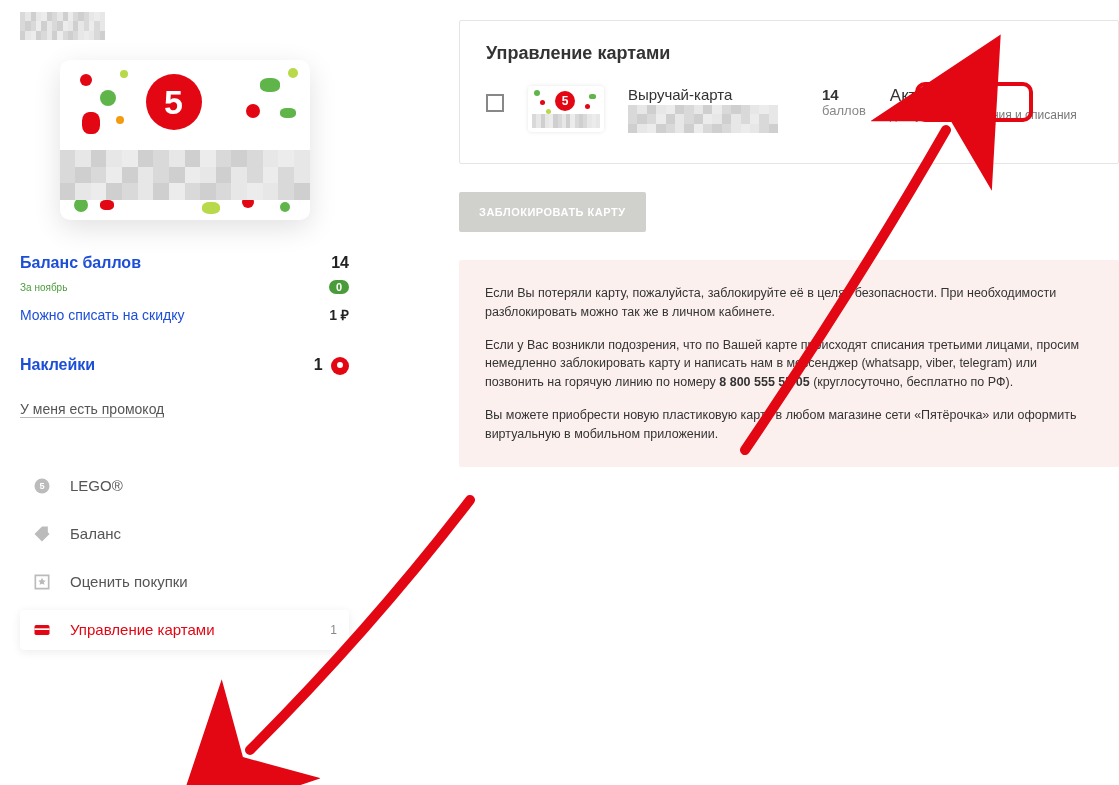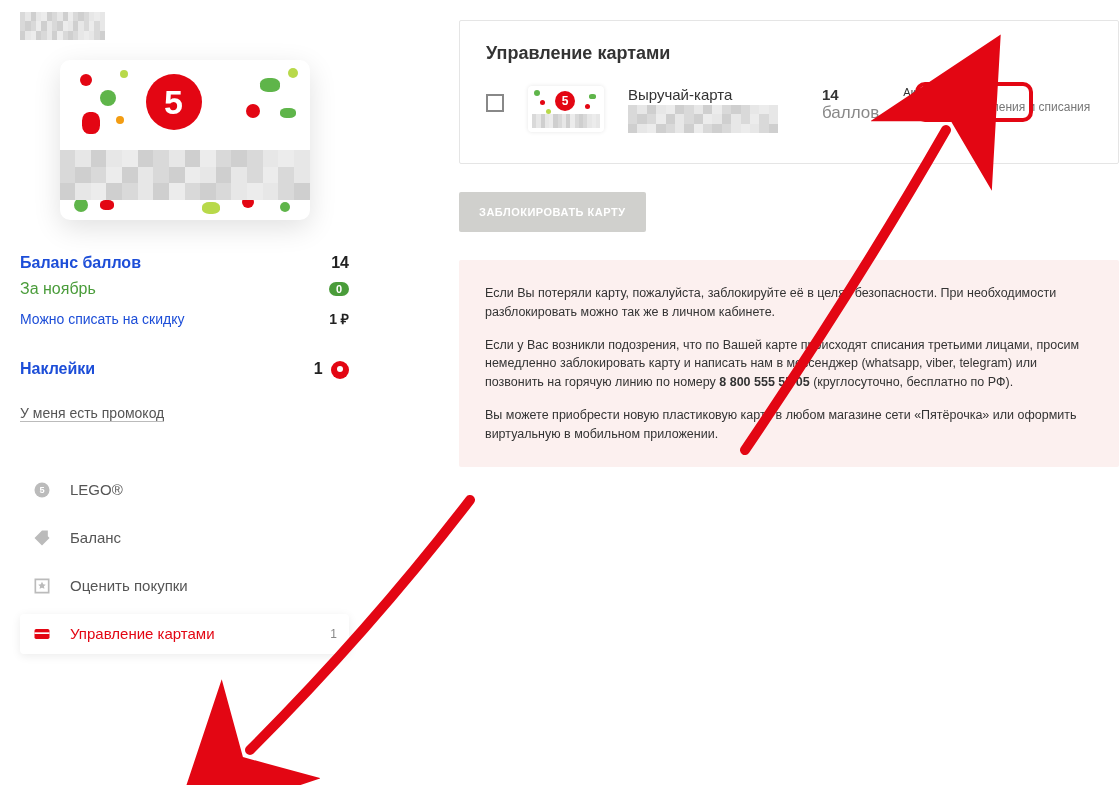--- a/index.html
+++ b/index.html
@@ -69,21 +69,21 @@
   .px div { background: #d9d9d9; }
   .px div:nth-child(2n){ background:#e7e7e7; }
   .px div:nth-child(3n){ background:#cfcfcf; }
   .px div:nth-child(5n){ background:#ececec; }
 
   .balance-block { margin-top: 8px; }
   .row { display: flex; justify-content: space-between; align-items: center; padding: 4px 0; }
   .row .label { font-size: 15px; color: #1d4ed8; }
   .row .value { font-size: 15px; font-weight: 600; color: #222; }
   .row .bold { font-weight: 700; font-size: 16px; }
-  .green-text { color: #4a9c3a; font-size: 16px; }
+  .green-text { color: #4a9c3a; font-size: 10px; }
   .badge-green {
     background: #4a9c3a; color: #fff;
     border-radius: 10px; font-size: 11px;
     padding: 1px 7px; font-weight: 600;
   }
   .rub { font-weight: 400; }
 
   .stickers-row { margin-top: 24px; }
   .sticker-icon {
     display: inline-block; width: 18px; height: 18px;
@@ -162,23 +162,23 @@
     top:5px;left:27px;color:#fff;font-size:12px;font-weight:700;
     display:flex;align-items:center;justify-content:center;
   }
   .mini-card .mini-deco span{position:absolute;border-radius:50%;}
   .mini-card-number{position:absolute;bottom:4px;left:4px;right:4px;height:14px;}
   .col-name { flex: 0 0 170px; }
   .col-name .title { font-size: 15px; font-weight: 400; margin-bottom: 2px; }
   .col-name .num-px { width: 150px; height: 28px; }
   .col-pts { text-align: left; }
   .col-pts .pts { font-size: 15px; font-weight: 700; }
-  .col-pts .pts-lbl { font-size: 17px; color: #888; }
+  .col-pts .pts-lbl { font-size: 13px; color: #888; }
   .col-status .status {
-    font-size: 11px; font-weight: 400;
+    font-size: 17px; font-weight: 400;
   }
   .col-status .status-sub {
     font-size: 12px; color: #777; margin-top: 2px;
   }
 
   .block-btn {
     display: inline-block;
     margin-top: 28px;
     background: #d0d0cd;
     color: #fff;

